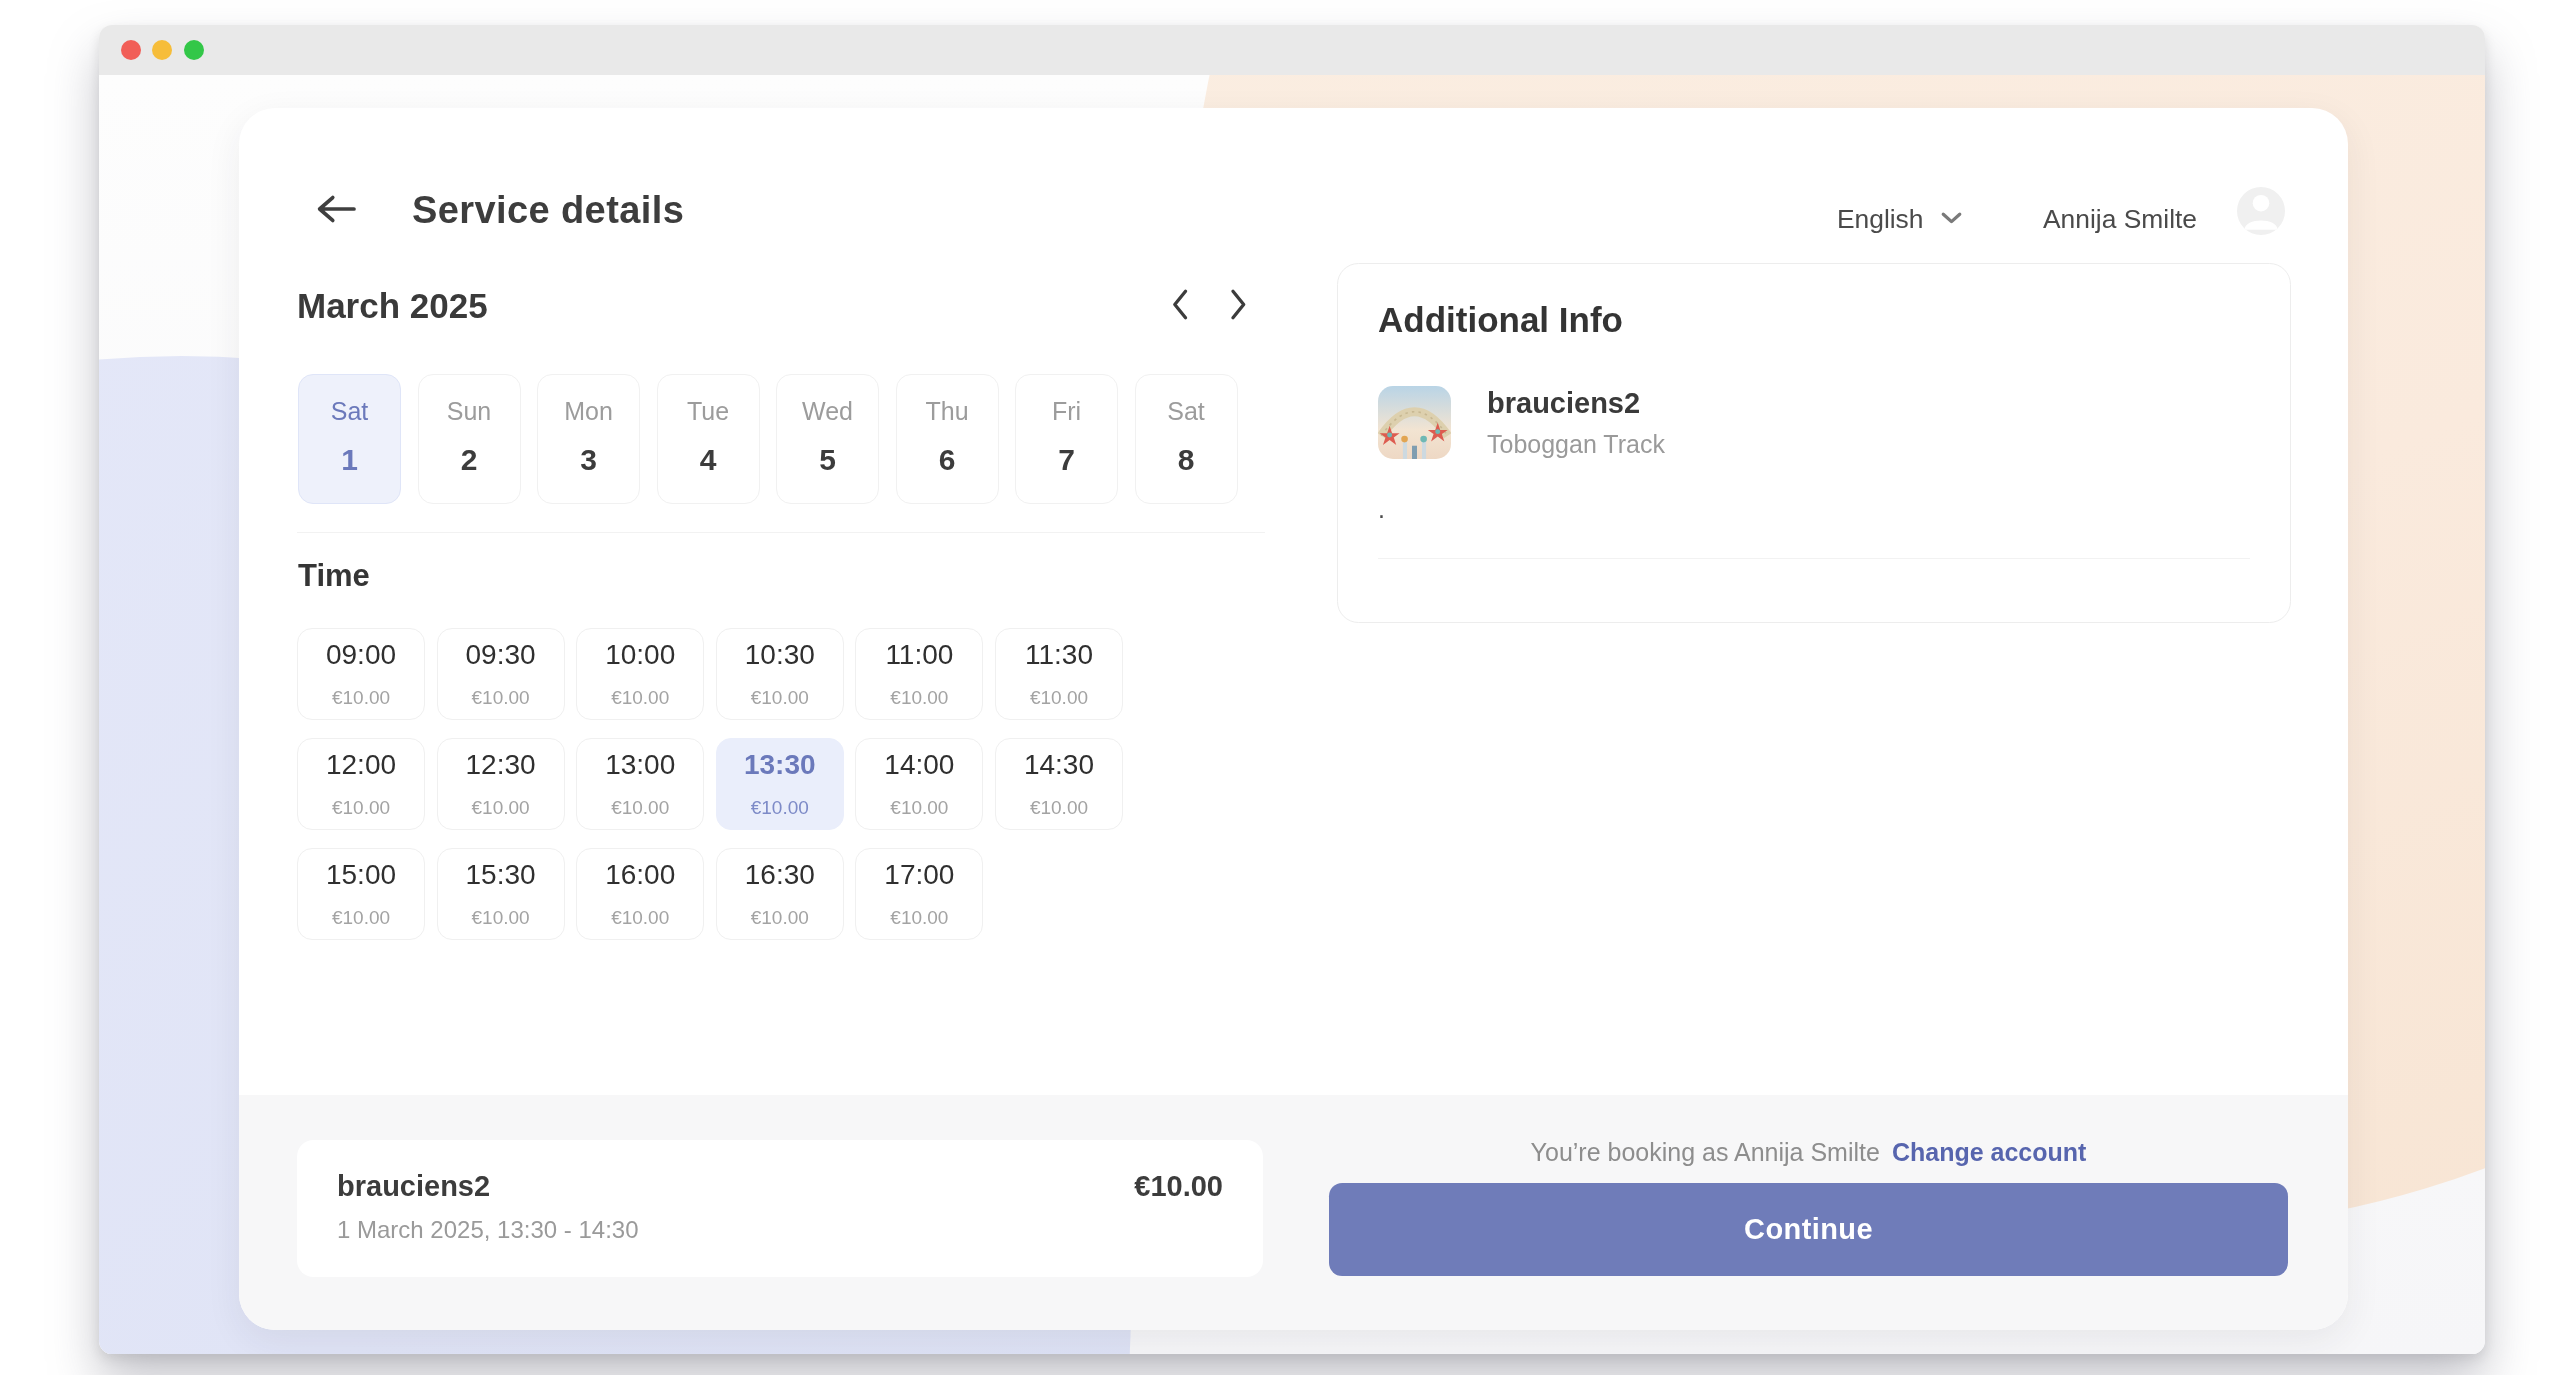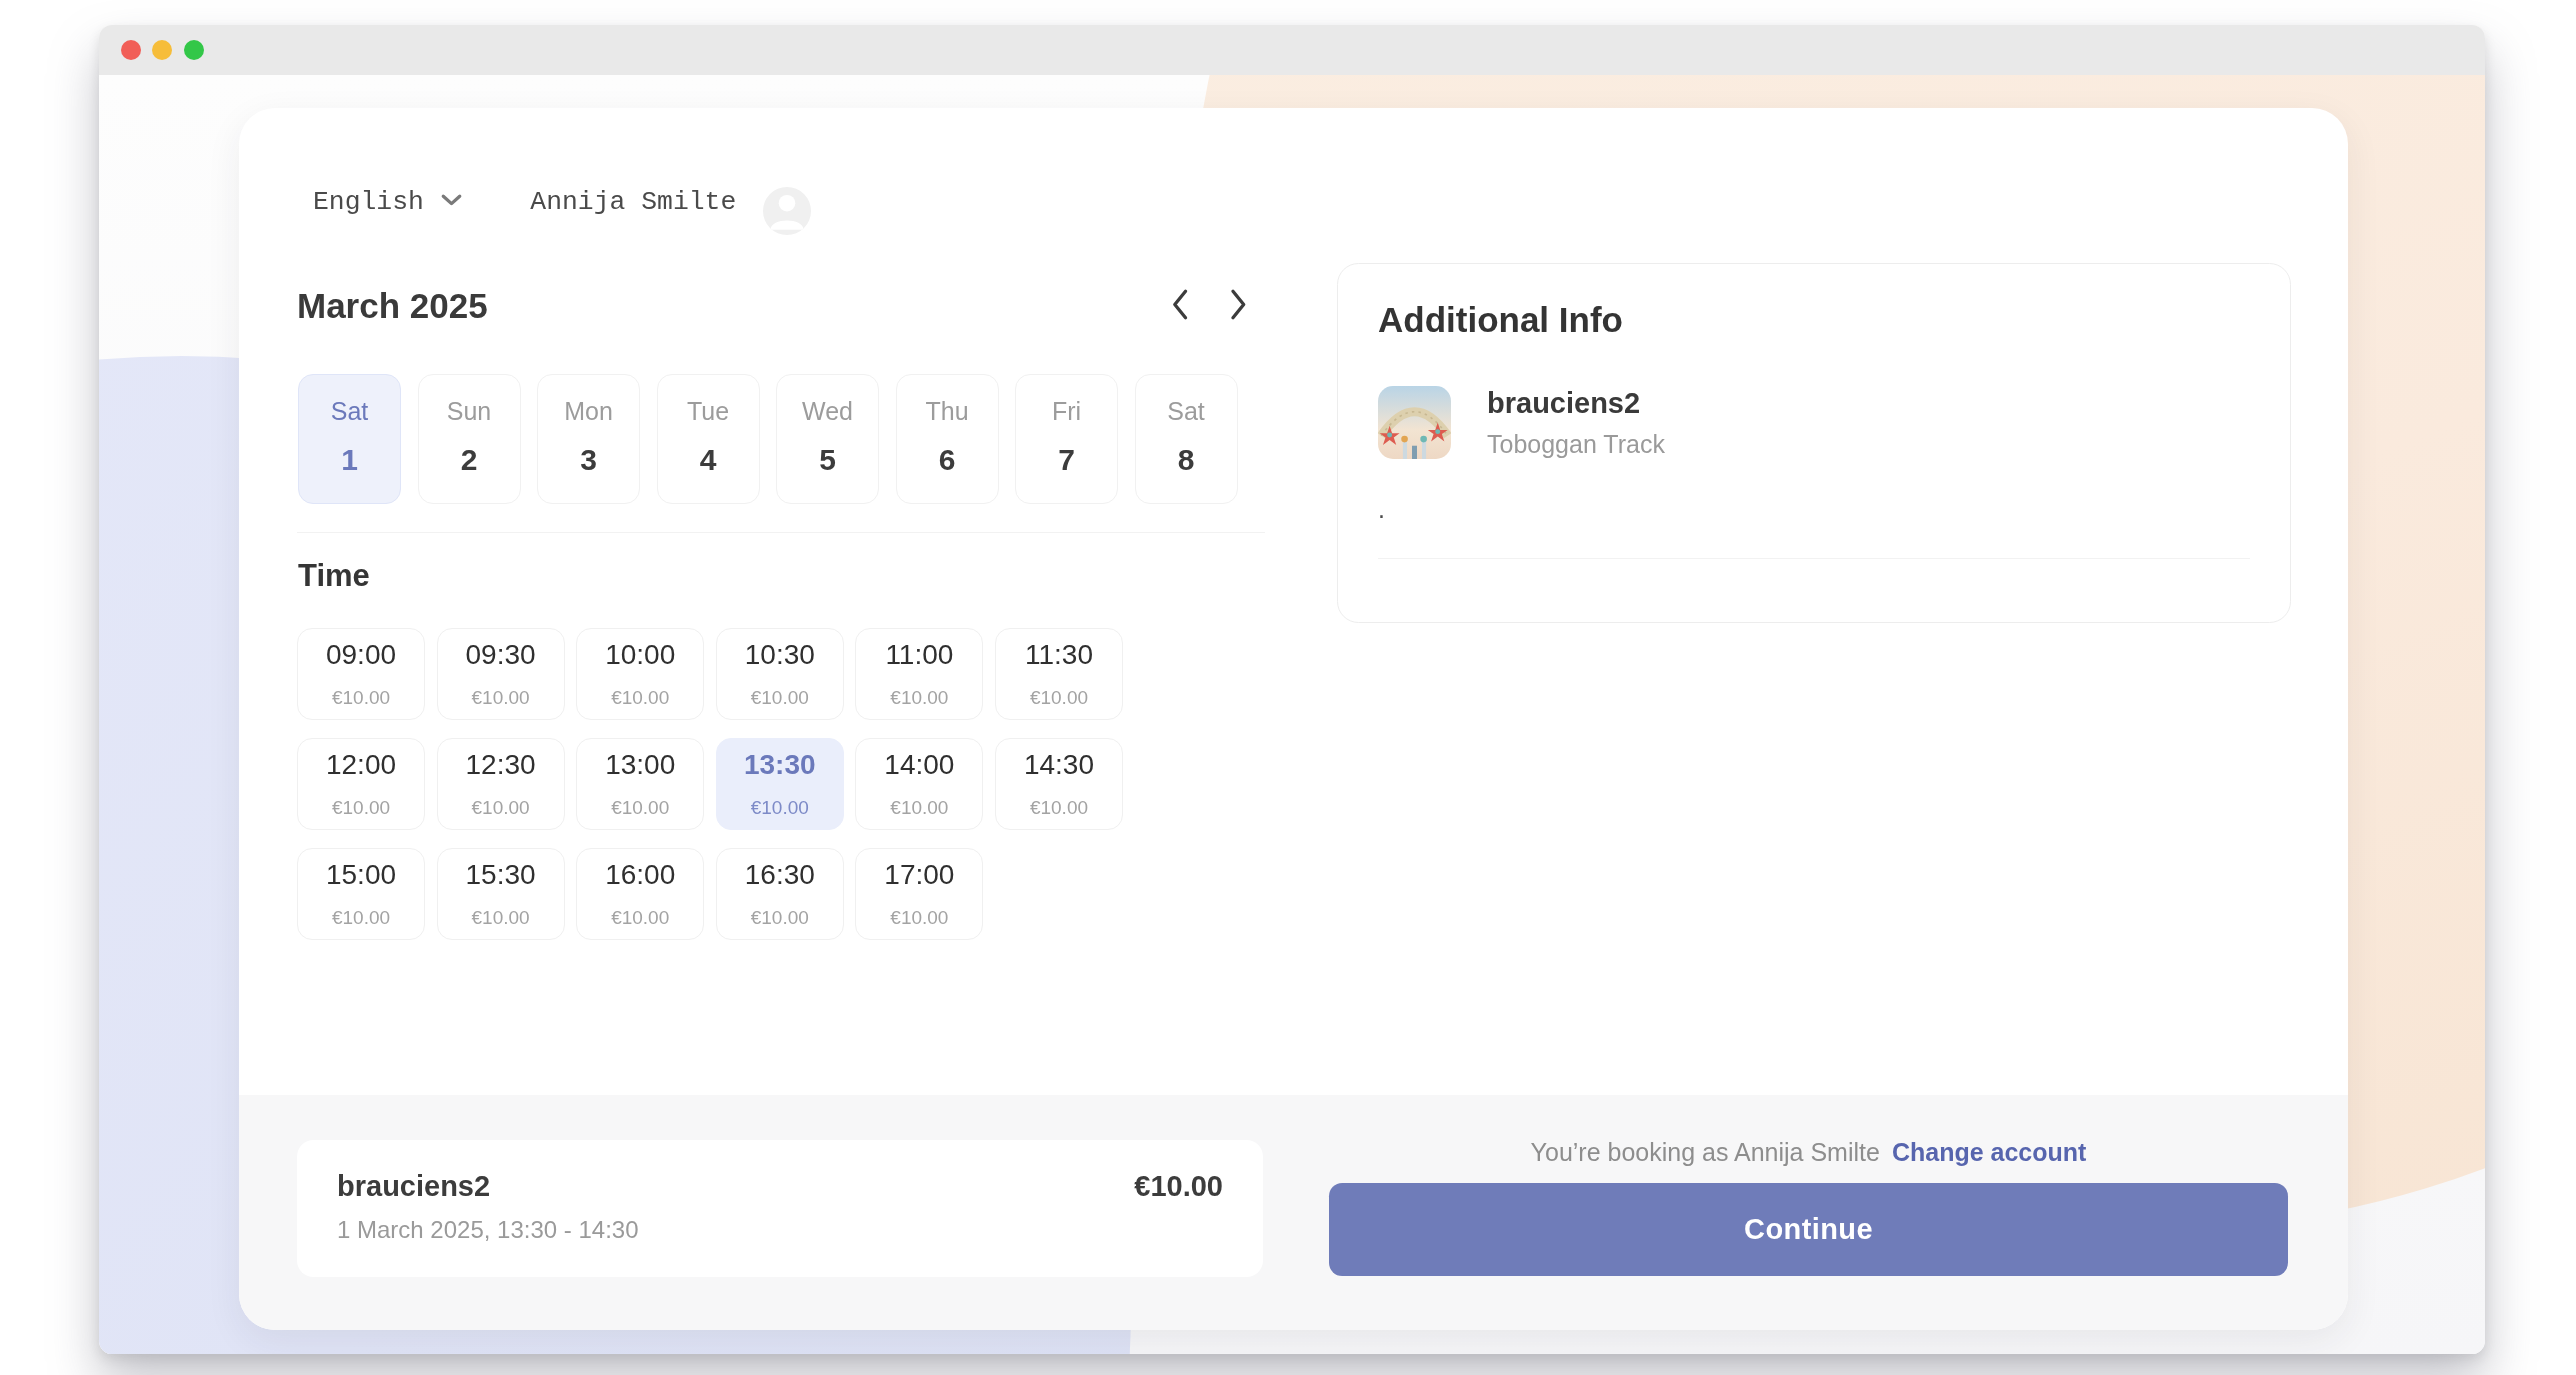--- a/index.html
+++ b/index.html
@@ -67,21 +67,21 @@
   }
 
   
   .card-header{
     position:absolute;left:74px;right:63px;top:53px;height:99px;
     display:flex;align-items:center;justify-content:space-between;
   }
   .hdr-left{display:flex;align-items:center;gap:53px;}
   .back-btn{display:flex;align-items:center;justify-content:center;width:46px;height:46px;cursor:pointer;background:none;border:none;}
   .page-title{font-size:38px;font-weight:700;color:var(--ink);letter-spacing:0.4px;}
-  .hdr-right{display:flex;align-items:flex-start;gap:27px;font-family:Liberation Mono, monospace;}
+  .hdr-right{display:flex;align-items:flex-end;gap:40px;}
   .lang{display:flex;align-items:center;gap:16.5px;cursor:pointer;margin-right:40px;}
   .lang-label{font-size:26.4px;color:var(--ink-soft);}
   .user-name{font-size:26.4px;color:var(--ink-soft);}
   .avatar{width:48px;height:48px;border-radius:50%;background:#f0f0f0;overflow:hidden;display:flex;align-items:center;justify-content:center;}
 
   
   .month-row{
     position:absolute;left:58px;top:178px;width:966px;
     display:flex;align-items:center;justify-content:space-between;
   }
@@ -177,20 +177,30 @@
       <span class="tl green"></span>
     </div>
 
     <div class="content">
       <div class="shape lavender"></div>
       <div class="shape peach"></div>
 
       <div class="card">
 
         <div class="card-header">
+          <div class="hdr-left">
+            <button class="back-btn">
+              <span>
+                <svg width="46" height="36" viewBox="0 0 56 44">
+                    <path d="M24 8 L8 22 L24 36 M8 22 H50" stroke="#3f3f3f" stroke-width="4.5" fill="none" stroke-linecap="round" stroke-linejoin="round"></path>
+                  </svg>
+              </span>
+            </button>
+            <div class="page-title">Service details</div>
+          </div>
           <div class="hdr-right">
             <div class="lang">
               <span class="lang-label">English</span>
               <span>
                 <svg width="23" height="15" viewBox="0 0 28 18">
                     <polyline points="4,5 14,14 24,5" stroke="#7a7a7a" stroke-width="4" fill="none" stroke-linecap="round" stroke-linejoin="round"></polyline>
                   </svg>
               </span>
             </div>
             <span class="user-name">Annija Smilte</span>

